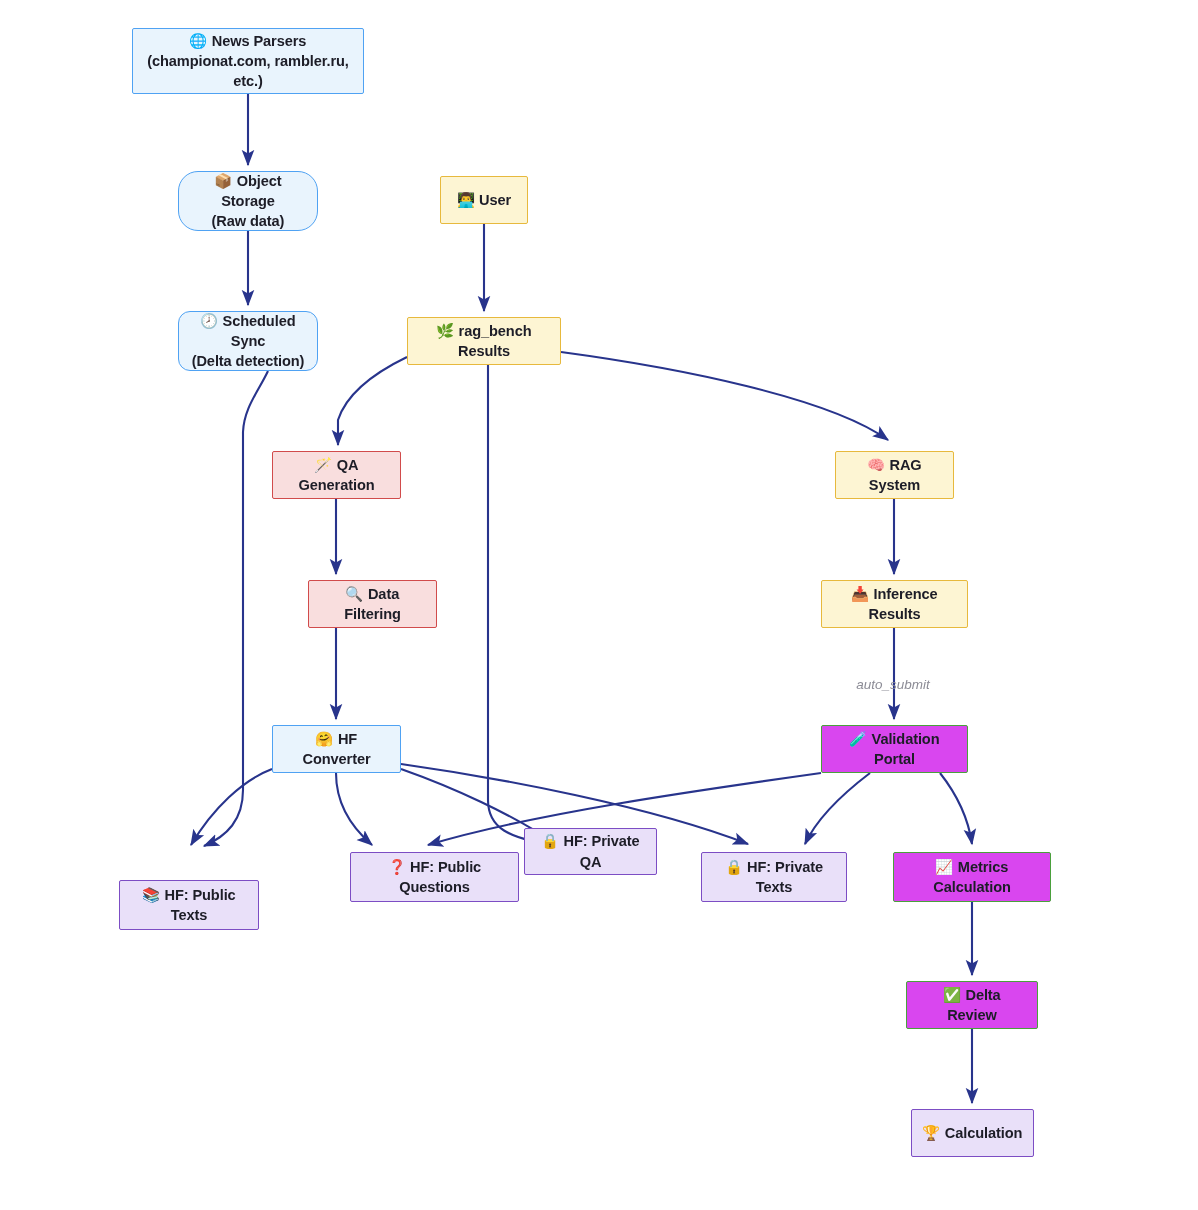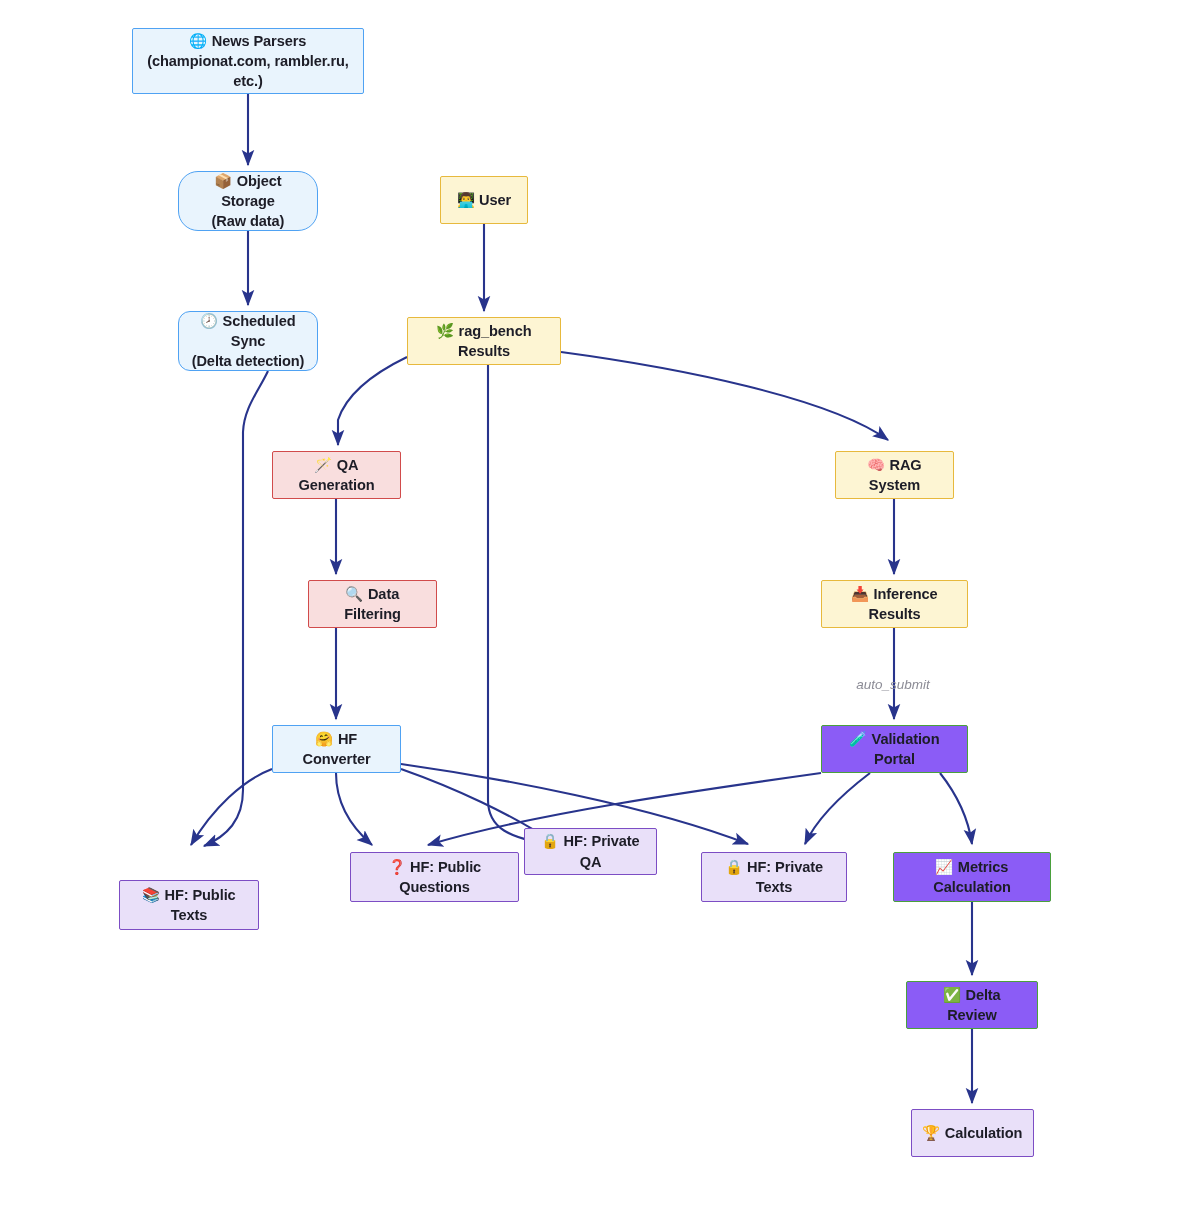--- a/index.html
+++ b/index.html
@@ -66,21 +66,21 @@
   }
   .node .node-icon {
     font-family: "DejaVu Sans", sans-serif;
     font-weight: normal;
     margin-right: 4px;
   }
   
   .pal-blue   { background: #e9f4fd; border-color: #4fa2f3; }
   .pal-yellow { background: #fdf5d3; border-color: #e7b93d; }
   .pal-red    { background: #f9dede; border-color: #d14b4b; }
-  .pal-green  { background: #8b5cf6; border-color: #4aa03c; }
+  .pal-green  { background: #d946ef; border-color: #4aa03c; }
   .pal-purple { background: #e9e0f9; border-color: #7c4dc4; }
 </style>
 </head>
 <body>
 
 <div id="flowchart-root">
 
   <svg class="edges" viewBox="0 0 1198 1210" preserveAspectRatio="none">
     <defs>
       <marker id="arrowhead" markerWidth="9" markerHeight="9" refX="7.2" refY="3.6" orient="auto" markerUnits="strokeWidth">

